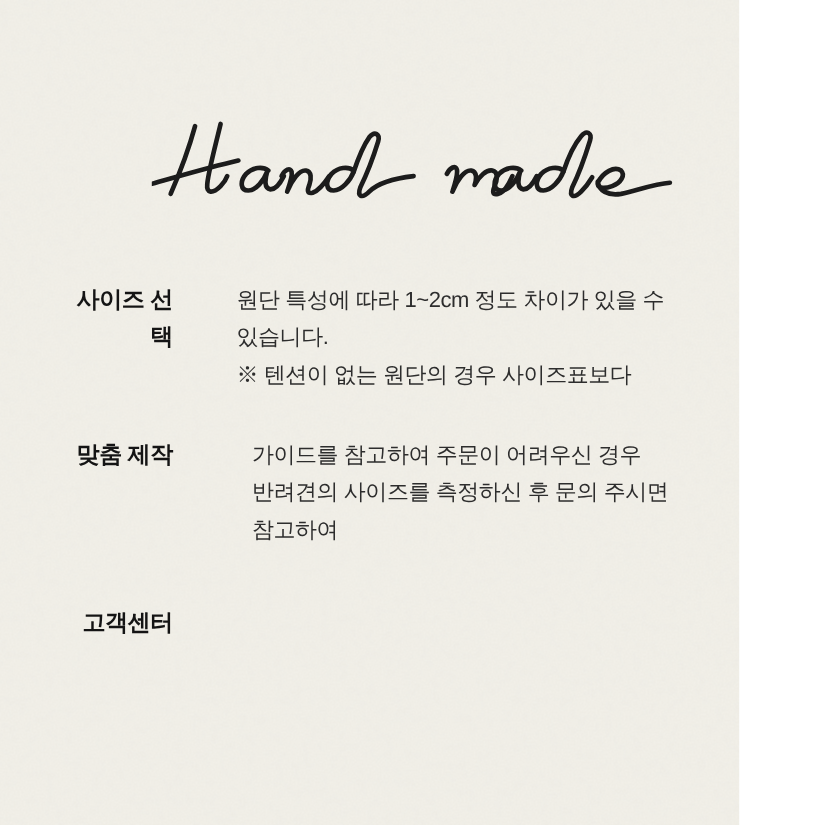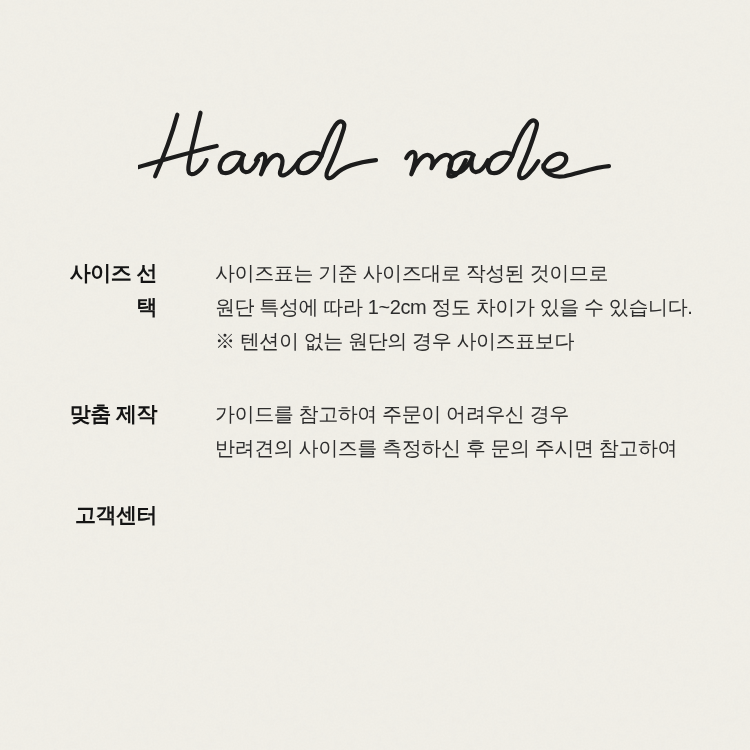--- a/index.html
+++ b/index.html
@@ -1,18 +1,18 @@
 <!DOCTYPE html>
 <html><head>
 <meta charset="utf-8">
 <style>
   html, body { margin: 0; padding: 0; }
   .page {
     position: relative;
-    width: 750px;
+    width: 672px;
     height: 750px;
     background: #f1efe8;
     overflow: hidden;
     font-family: "Liberation Sans", sans-serif;
   }
   .texture {
     position: absolute;
     inset: 0;
     display: block;
     pointer-events: none;
@@ -43,21 +43,21 @@
     position: absolute;
     left: 60px;
     top: 256px;
     right: 52px;
   }
   .row {
     display: flex;
     align-items: flex-start;
   }
   .row-1 { margin-bottom: 39px; }
-  .row-2 { margin-bottom: 33px; }
+  .row-2 { margin-bottom: 51px; gap: 14px; }
   .label {
     width: 97px;
     flex: 0 0 97px;
     text-align: right;
     font-size: 21px;
     font-weight: 900;
     color: #141414;
     line-height: 34px;
     letter-spacing: -0.5px;
   }
@@ -113,21 +113,20 @@
 
       <path class="script-stroke" d="M 402,56 C 407,46 417,41 423,45 C 427,49 423,56 415,59 C 407,62 401,61 402,55 C 403,63 411,68 423,66 C 437,63 453,57 467,56"></path>
     </svg>
   </div>
 
   <div class="content">
 
     <div class="row row-1">
       <div class="label">사이즈 선택</div>
       <div class="body-text">
-          <div class="line">사이즈표는 기준 사이즈대로 작성된 것이므로</div>
           <div class="line">원단 특성에 따라 1~2cm 정도 차이가 있을 수 있습니다.</div>
           <div class="line">※ 텐션이 없는 원단의 경우 사이즈표보다</div>
         </div>
     </div>
 
     <div class="row row-2">
       <div class="label">맞춤 제작</div>
       <div class="body-text">
           <div class="line">가이드를 참고하여 주문이 어려우신 경우</div>
           <div class="line">반려견의 사이즈를 측정하신 후 문의 주시면 참고하여</div>

